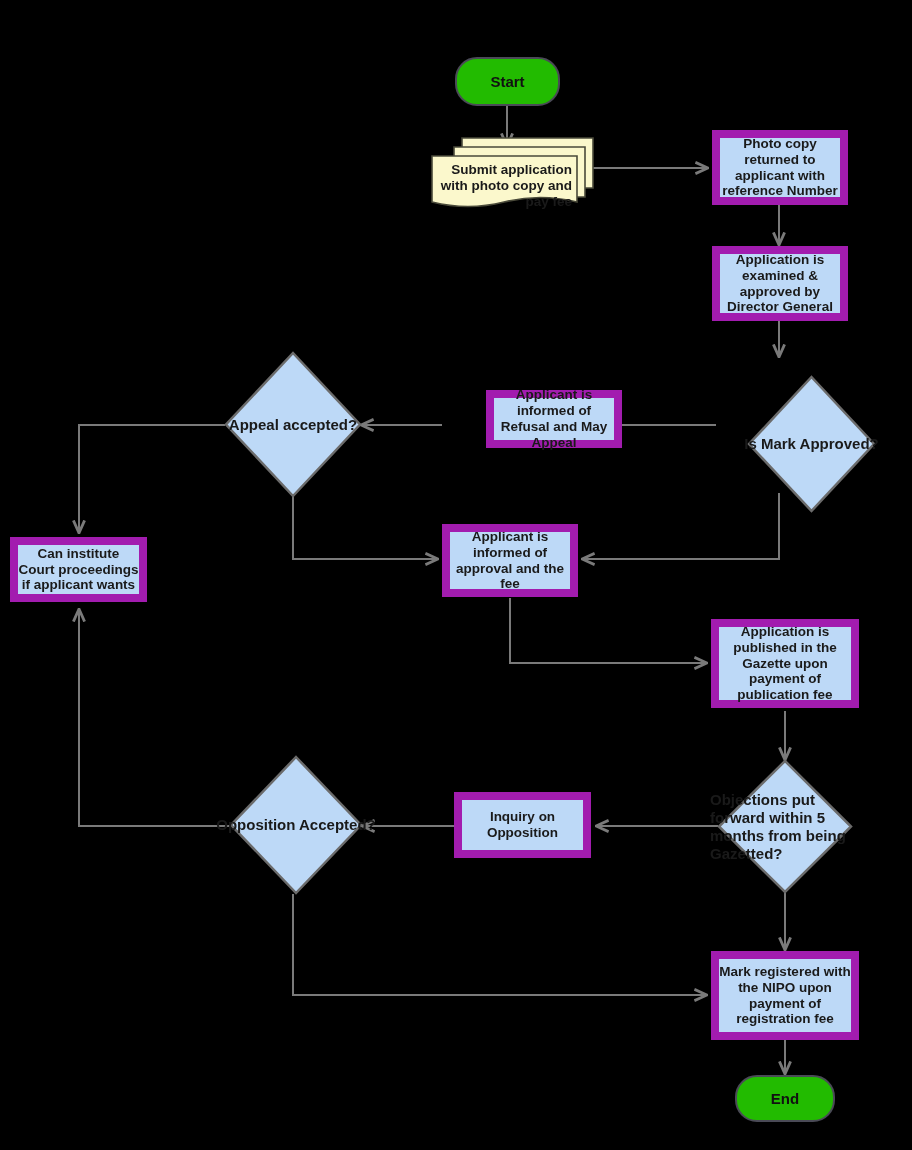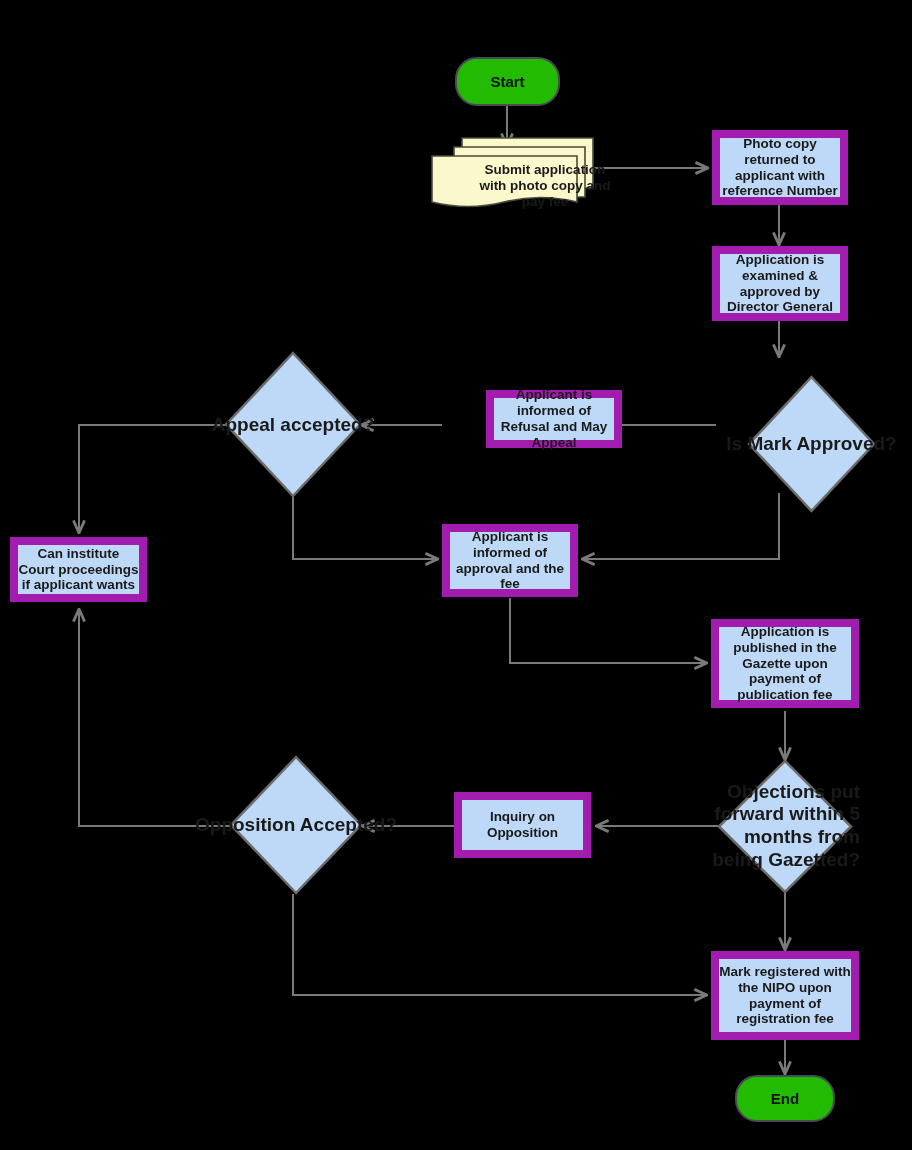--- a/index.html
+++ b/index.html
@@ -51,23 +51,23 @@
     position: absolute;
     left: 0;
     top: 0;
     overflow: visible;
   }
   .diamond-label {
     position: absolute;
     left: 50%;
     top: 50%;
     transform: translate(-50%, -50%);
-    text-align: right;
+    text-align: left;
     color: #1a1a1a;
-    font-size: 19px;
+    font-size: 15px;
     font-weight: bold;
     line-height: 1.2;
     white-space: nowrap;
     z-index: 6;
   }
   .diamond-label.wide {
     white-space: normal;
     width: 150px;
   }
   .doc-stack {
@@ -77,27 +77,26 @@
   .doc-stack svg {
     position: absolute;
     left: 0;
     top: 0;
   }
   .doc-label {
     position: absolute;
     left: 8px;
     top: 26px;
     width: 134px;
-    text-align: center;
+    text-align: right;
     color: #1a1a1a;
     font-size: 13.5px;
     font-weight: bold;
     line-height: 1.2;
     z-index: 6;
-    margin-left: 40px;
   }
   #edges {
     position: absolute;
     left: 0;
     top: 0;
     width: 912px;
     height: 1150px;
     z-index: 1;
   }
   #edges path, #edges line {

